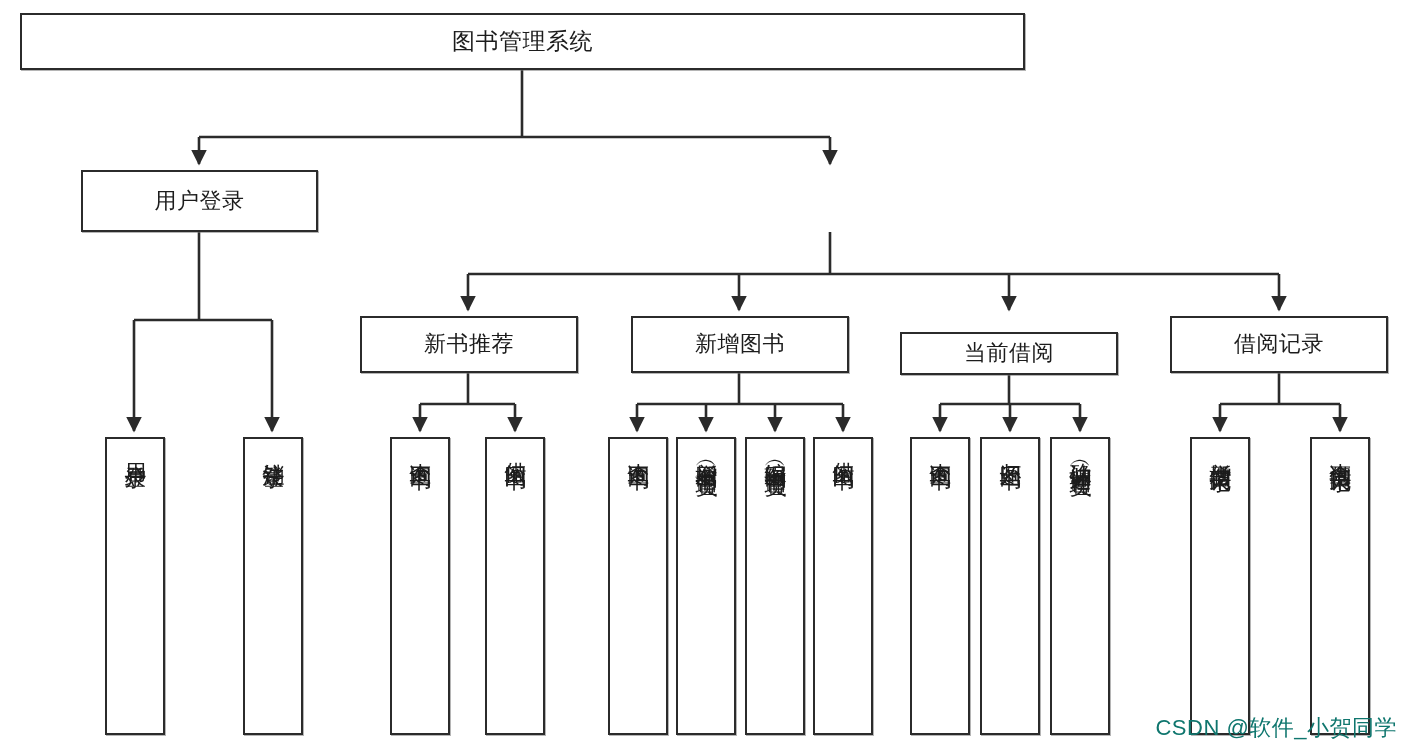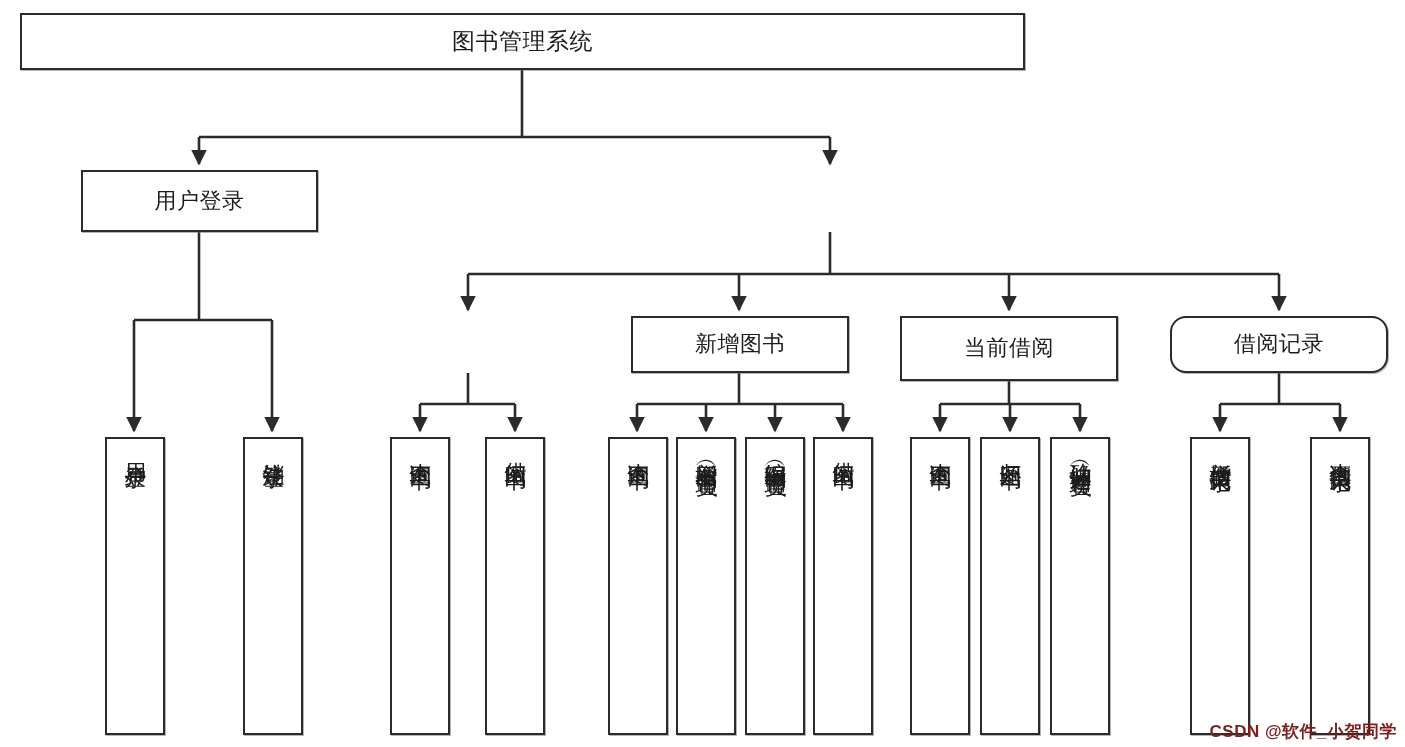--- a/index.html
+++ b/index.html
@@ -63,25 +63,24 @@
     text-orientation: upright;
     font-size: 22px;
     line-height: 1.22;
     letter-spacing: 2px;
     white-space: nowrap;
   }
   .watermark {
     position: absolute;
     right: 8px;
     bottom: 4px;
-    font-size: 17px;
-    color: #7f1d1d;
+    font-size: 22px;
+    color: #0f766e;
     white-space: nowrap;
     letter-spacing: 0.5px;
-    font-weight: bold;
   }
 </style>
 </head>
 <body>
 
 <div id="canvas">
 
   <svg id="edges" viewBox="0 0 1405 747" width="1405" height="747">
     <defs>
       <marker id="arrow" viewBox="0 0 10 10" refX="9" refY="5" markerWidth="6" markerHeight="6" orient="auto-start-reverse">
@@ -134,30 +133,33 @@
 
   <div class="node horiz root" style="left:20px; top:13px; width:1005px; height:57px;">
     <span class="lbl">图书管理系统</span>
   </div>
 
   <div class="node horiz" style="left:81px; top:170px; width:237px; height:62px;">
     <span class="lbl">用户登录</span>
   </div>
 
 
+  <div class="node horiz" style="left:360px; top:316px; width:218px; height:57px;">
+    <span class="lbl">新书推荐</span>
+  </div>
 
   <div class="node horiz" style="left:631px; top:316px; width:218px; height:57px;">
     <span class="lbl">新增图书</span>
   </div>
 
-  <div class="node horiz" style="left:900px; top:316px; width:218px; height:65px;">
+  <div class="node horiz" style="left:900px; top:332px; width:218px; height:43px;">
     <span class="lbl">当前借阅</span>
   </div>
 
-  <div class="node horiz" style="left:1170px; top:316px; width:218px; height:57px;border-radius:16px;">
+  <div class="node horiz" style="left:1170px; top:316px; width:218px; height:57px;">
     <span class="lbl">借阅记录</span>
   </div>
 
   <div class="node vert" style="left:105px; top:437px; width:60px; height:298px;">
     <span class="lbl">用户登录</span>
   </div>
 
   <div class="node vert" style="left:243px; top:437px; width:60px; height:298px;">
     <span class="lbl">注销登录</span>
   </div>

